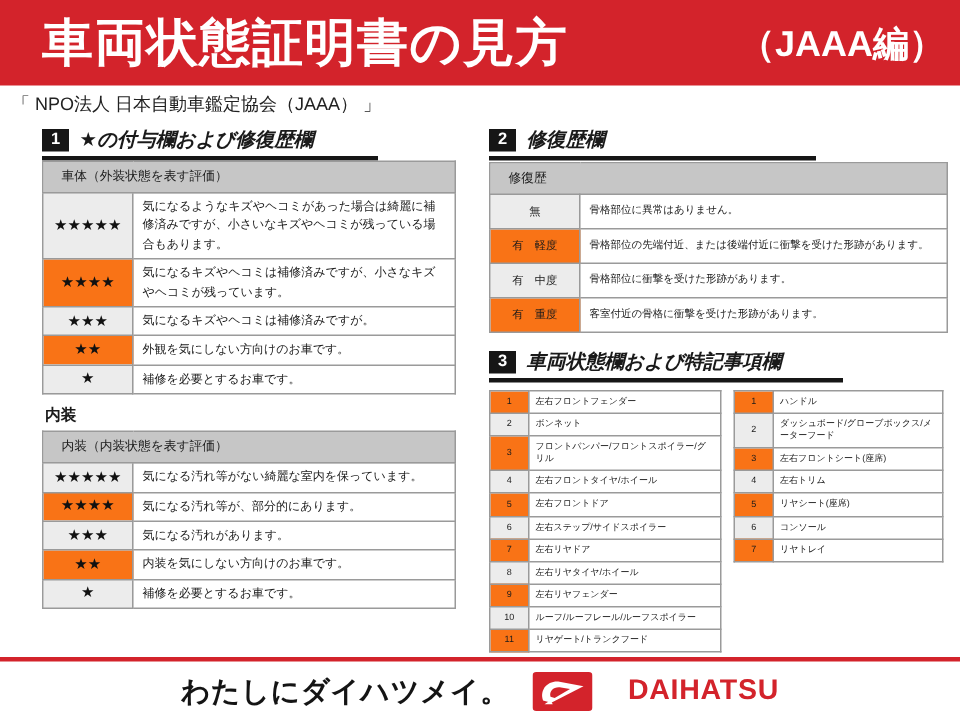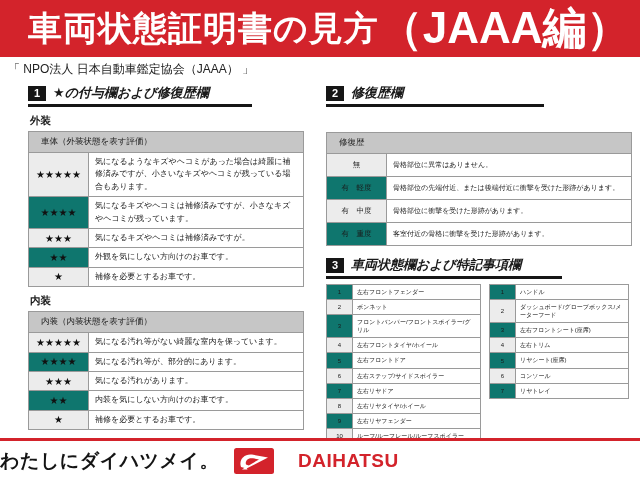--- a/index.html
+++ b/index.html
@@ -10,21 +10,21 @@
   }
   .page { width:640px; height:480px; display:flex; flex-direction:column; background:#fff; overflow:hidden; }
 
   
   .topbar {
     height:57px; background:#d3232b; color:#fff;
     display:flex; align-items:center; justify-content:space-between;
     padding:0 10px 0 28px; flex:0 0 auto;
   }
   .topbar .ttl { font-size:34px; font-weight:bold; letter-spacing:1px; white-space:nowrap; }
-  .topbar .ed  { font-size:44px; font-weight:bold; white-space:nowrap; }
+  .topbar .ed  { font-size:24px; font-weight:bold; white-space:nowrap; }
 
   .source { font-size:12px; margin:4px 14px 1px 8px; color:#222; }
 
   
   .cols { flex:1 1 auto; display:flex; gap:20px; padding:3px 8px 0 28px; overflow:hidden; }
   .col-left  { width:278px; flex:0 0 auto; }
   .col-right { flex:1 1 auto; min-width:0; }
 
   .sec-header { display:flex; align-items:center; gap:7px; border-bottom:3px solid #161616; padding-bottom:2px; margin-top:2px; }
   .sec-header.w1 { width:224px; }
@@ -42,45 +42,45 @@
   table { border-collapse:collapse; }
   .rate-table { width:276px; border:1.5px solid #7d7d7d; }
   .rate-table th, .rate-table td { border:1px solid #9a9a9a; }
   .rate-table th {
     background:#c6c6c6; font-weight:normal; text-align:left;
     font-size:8.5px; padding:4px 6px 4px 12px;
   }
   .rate-table td.stars { width:60px; text-align:center; font-size:10px; padding:2px; color:#111; }
   .rate-table td.desc  { font-size:8px; line-height:1.55; padding:3px 6px; }
 
-  .repair-table { width:100%; border:1.5px solid #7d7d7d; margin-top:25px; }
+  .repair-table { width:100%; border:1.5px solid #7d7d7d; margin-top:1px; }
   .repair-table th, .repair-table td { border:1px solid #9a9a9a; }
   .repair-table th {
     background:#c6c6c6; font-weight:normal; text-align:left;
     font-size:8.5px; padding:4px 6px 4px 12px;
   }
   .repair-table td.grade { width:60px; text-align:center; font-size:7.5px; padding:6px 2px; }
   .repair-table td.rdesc { font-size:7px; padding:4px 6px; line-height:1.5; }
 
   .shade-a { background:#ececec; }
-  .shade-b { background:#0f766e; }
+  .shade-b { background:#f97316; }
 
   .points { display:flex; gap:8px; margin-top:5px; align-items:flex-start; }
   .pt-table { border:1.5px solid #7d7d7d; }
   .pt-table.pt-left  { width:155px; }
   .pt-table.pt-right { width:140px; }
   .pt-table td { border:1px solid #9a9a9a; font-size:6px; }
   .pt-table td.no   { width:26px; text-align:center; padding:3px 0; }
   .pt-table td.name { padding:3px 4px; line-height:1.35; background:#fff; }
 
   .mt10 { margin-top:10px; }
 
   
   .rule { flex:0 0 auto; height:3px; background:#d3232b; }
-  .footer { flex:0 0 auto; height:39px; display:flex; align-items:center; justify-content:flex-start; gap:15px; }
+  .footer { flex:0 0 auto; height:39px; display:flex; align-items:center; justify-content:center; gap:15px; }
   .slogan { font-size:19px; font-weight:bold; color:#141414; letter-spacing:0.5px; }
   .brand { display:inline-flex; align-items:center; gap:24px; }
   .brand-mark { width:40px; height:26px; display:inline-block; }
   .brand-text { font-size:19px; font-weight:bold; color:#d3232b; letter-spacing:0.5px; }
 </style>
 </head>
 <body>
 
 <div class="page">
 
@@ -92,21 +92,20 @@
   <div class="source">「 NPO法人 日本自動車鑑定協会（JAAA） 」</div>
 
   <div class="cols">
 
     <div class="col-left">
       <div class="sec-header w1">
         <span class="badge">1</span>
         <span class="sec-title">★の付与欄および修復歴欄</span>
       </div>
 
-      <div class="sub-label">外装</div>
       <table class="rate-table">
         <tbody>
             <tr>
           <th colspan="2">車体（外装状態を表す評価）</th>
         </tr>
         <tr>
           <td class="stars shade-a">★★★★★</td>
           <td class="desc">気になるようなキズやヘコミがあった場合は綺麗に補修済みですが、小さいなキズやヘコミが残っている場合もあります。</td>
         </tr>
         <tr>

